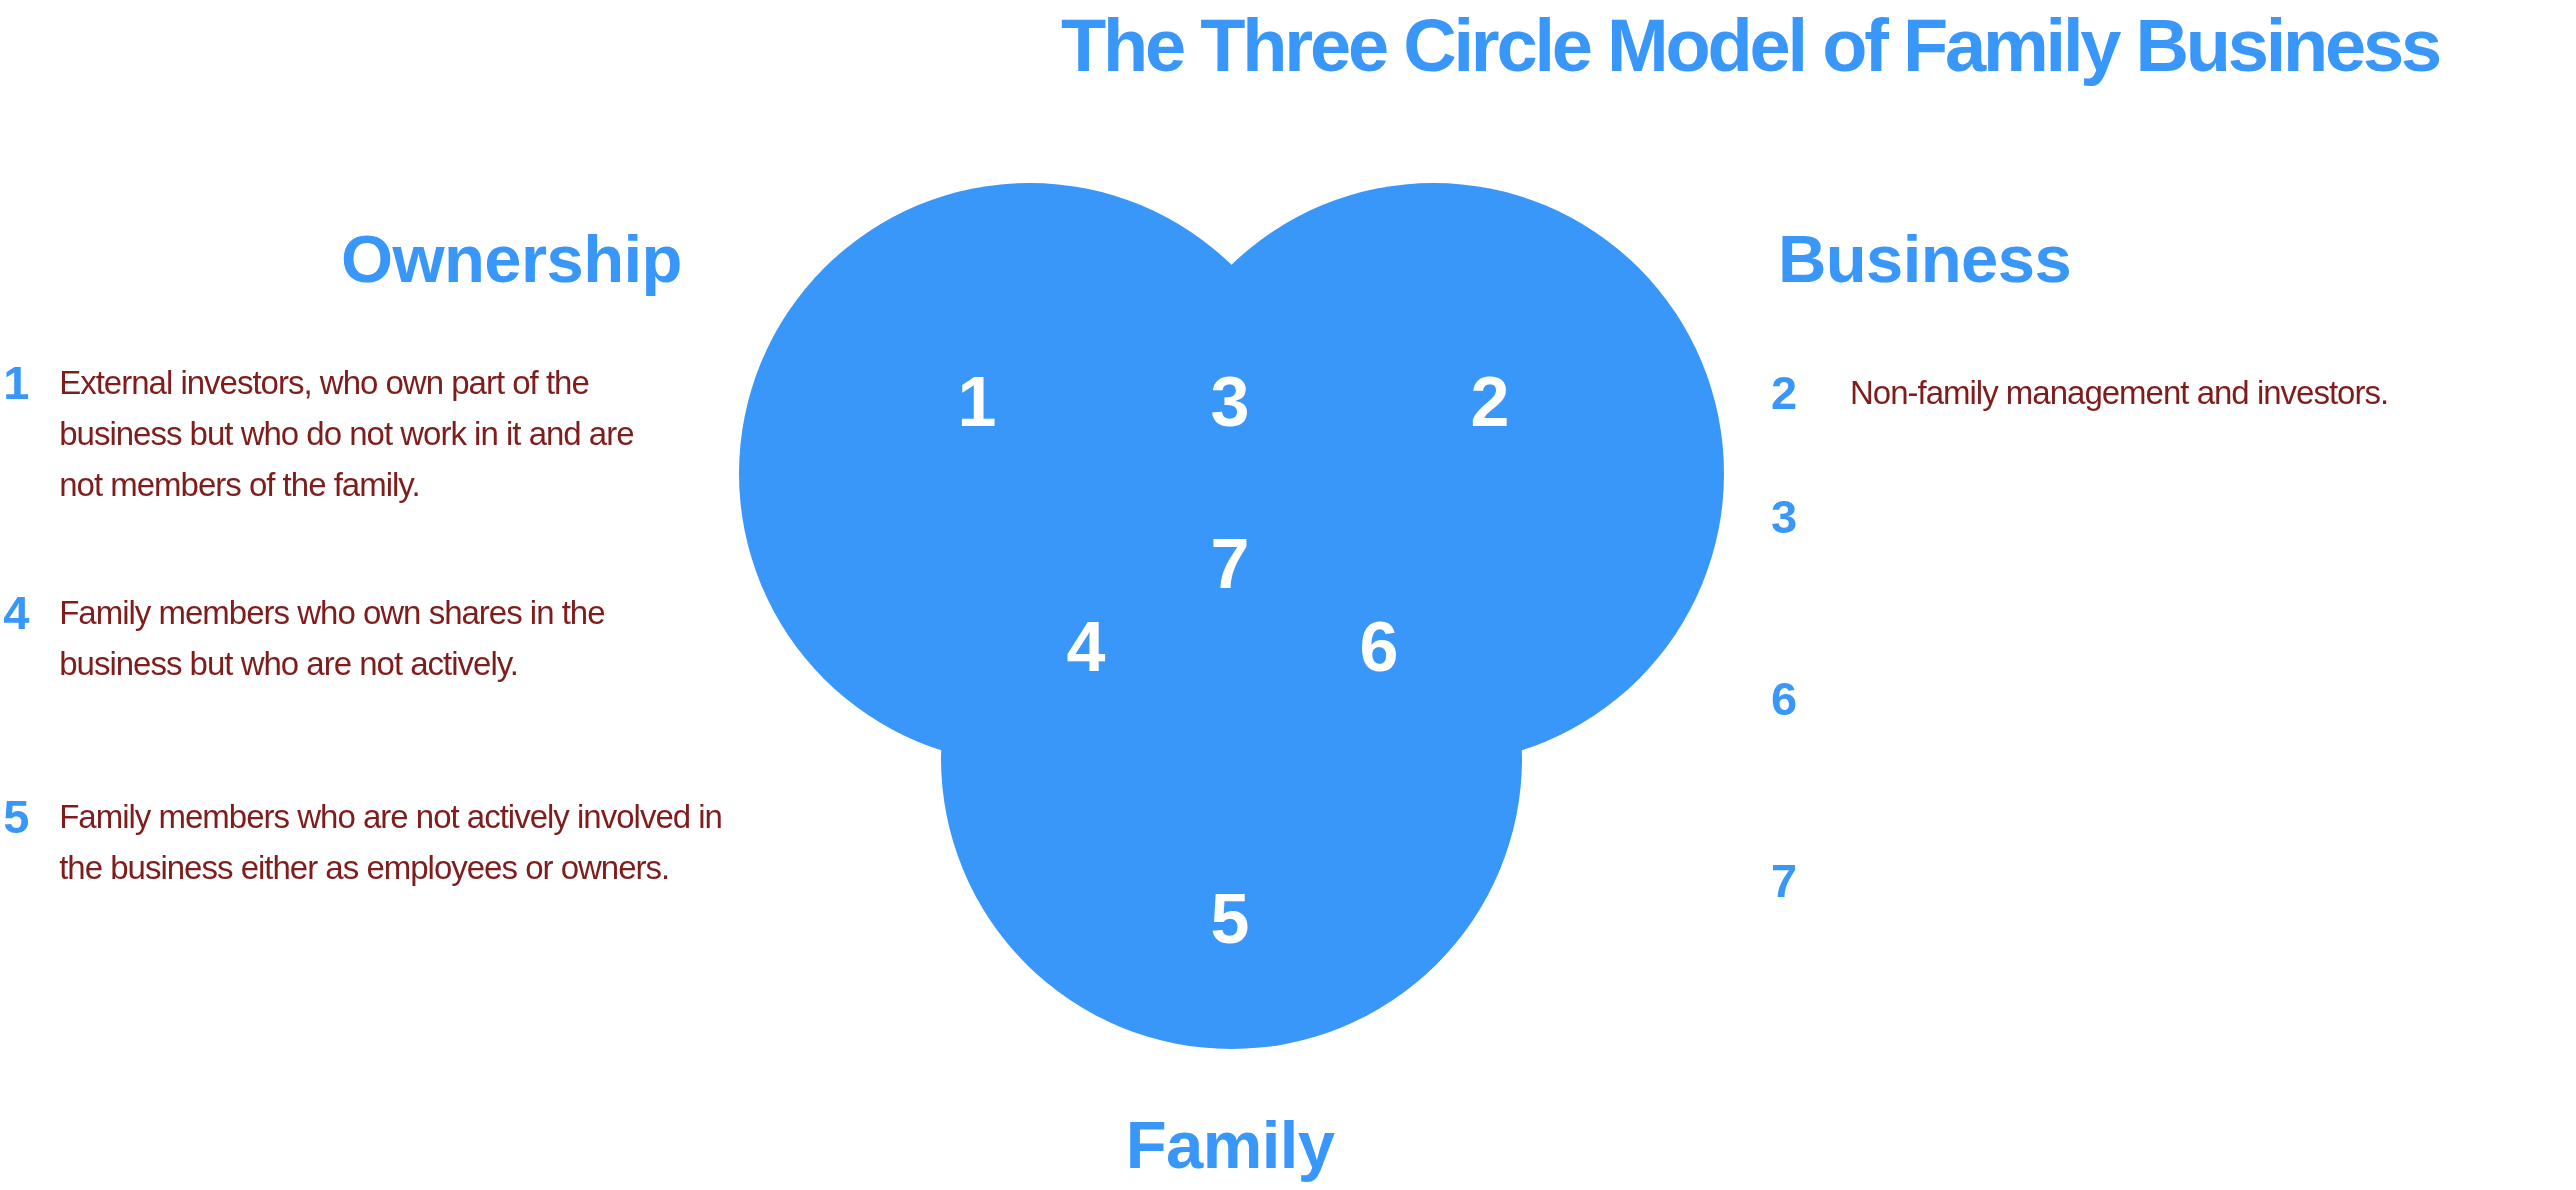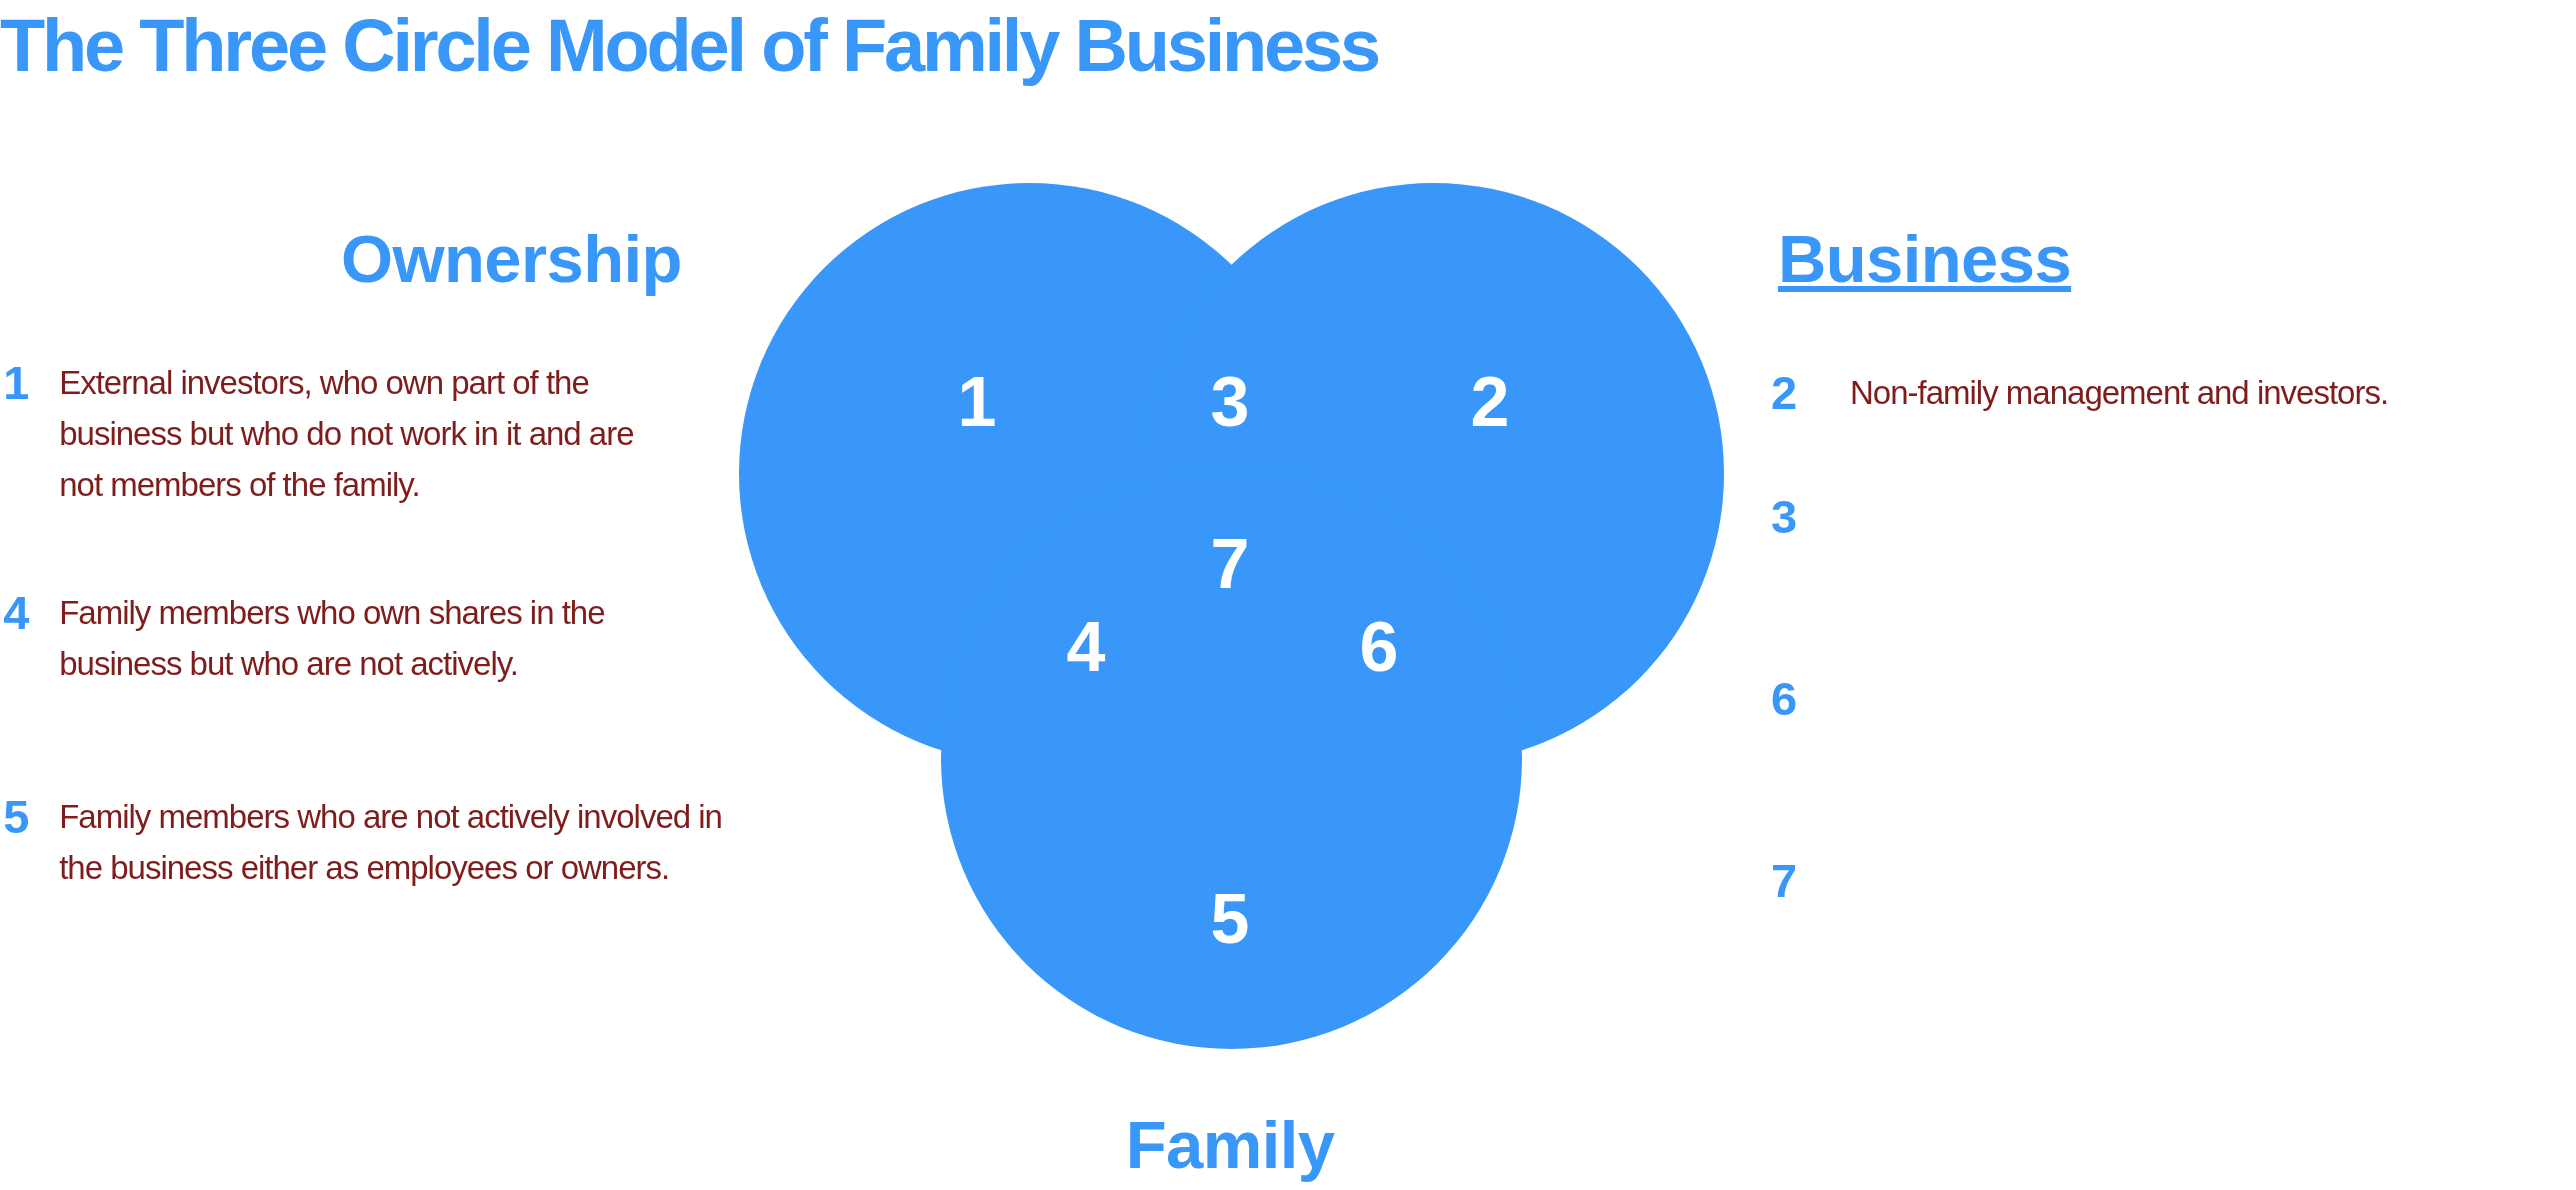--- a/index.html
+++ b/index.html
@@ -11,21 +11,21 @@
     overflow: hidden;
     font-family: "Liberation Sans", sans-serif;
   }
 
   
   .title {
     position: absolute;
     top: 2.6px;
     left: 0;
     width: 2439px;
-    text-align: left;
+    text-align: right;
     font-size: 74px;
     font-weight: bold;
     letter-spacing: -3.2px;
     color: #3897f8;
   }
 
   
   .circle {
     position: absolute;
     width: 581px;
@@ -59,21 +59,21 @@
     position: absolute;
     font-size: 67px;
     font-weight: bold;
     letter-spacing: -0.6px;
     color: #3897f8;
     line-height: 1;
     white-space: nowrap;
     text-align: right;
   }
   .label-ownership { left: 341px;  top: 225px; }
-  .label-business  { left: 1778px; top: 225px; text-decoration: underline; }
+  .label-business  { left: 1778px; top: 225px; }
   .label-family    { left: 1230px; top: 1111px; transform: translateX(-50%); }
 
   
   .item {
     position: absolute;
     display: flex;
     align-items: flex-start;
   }
   .item-number {
     flex: none;

